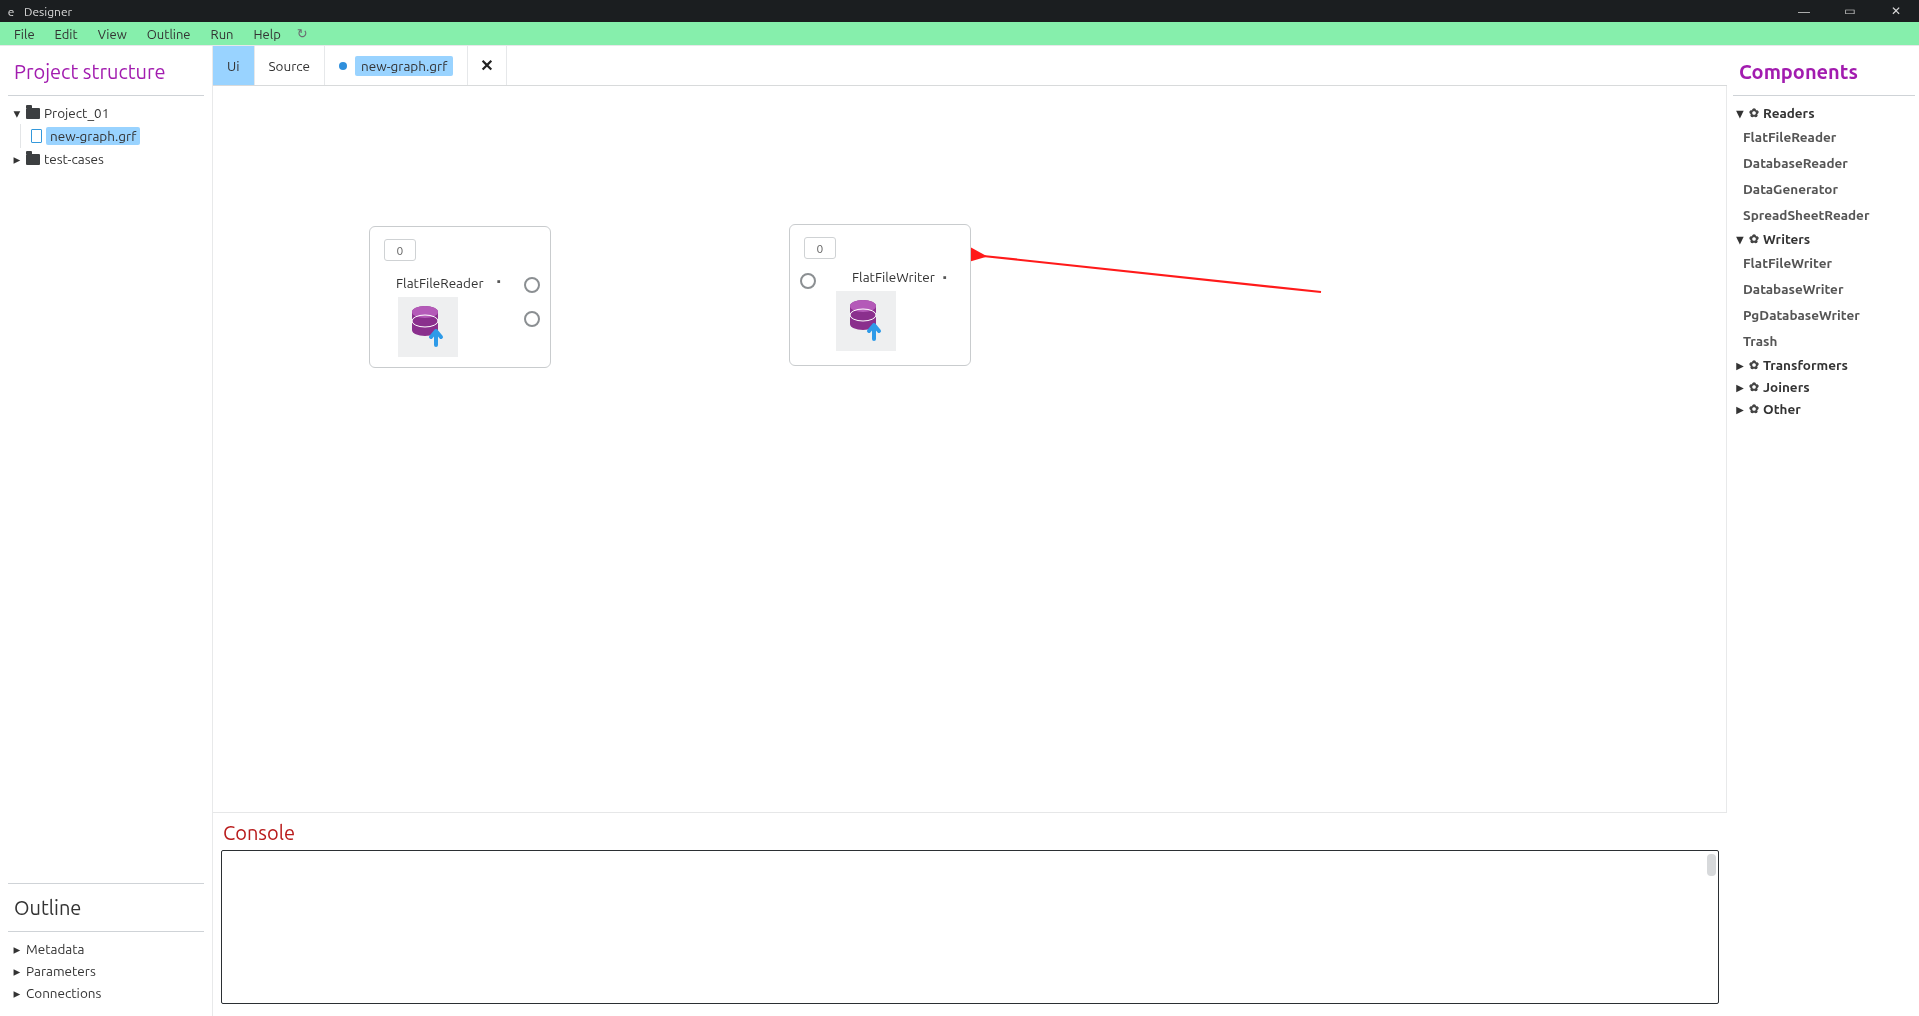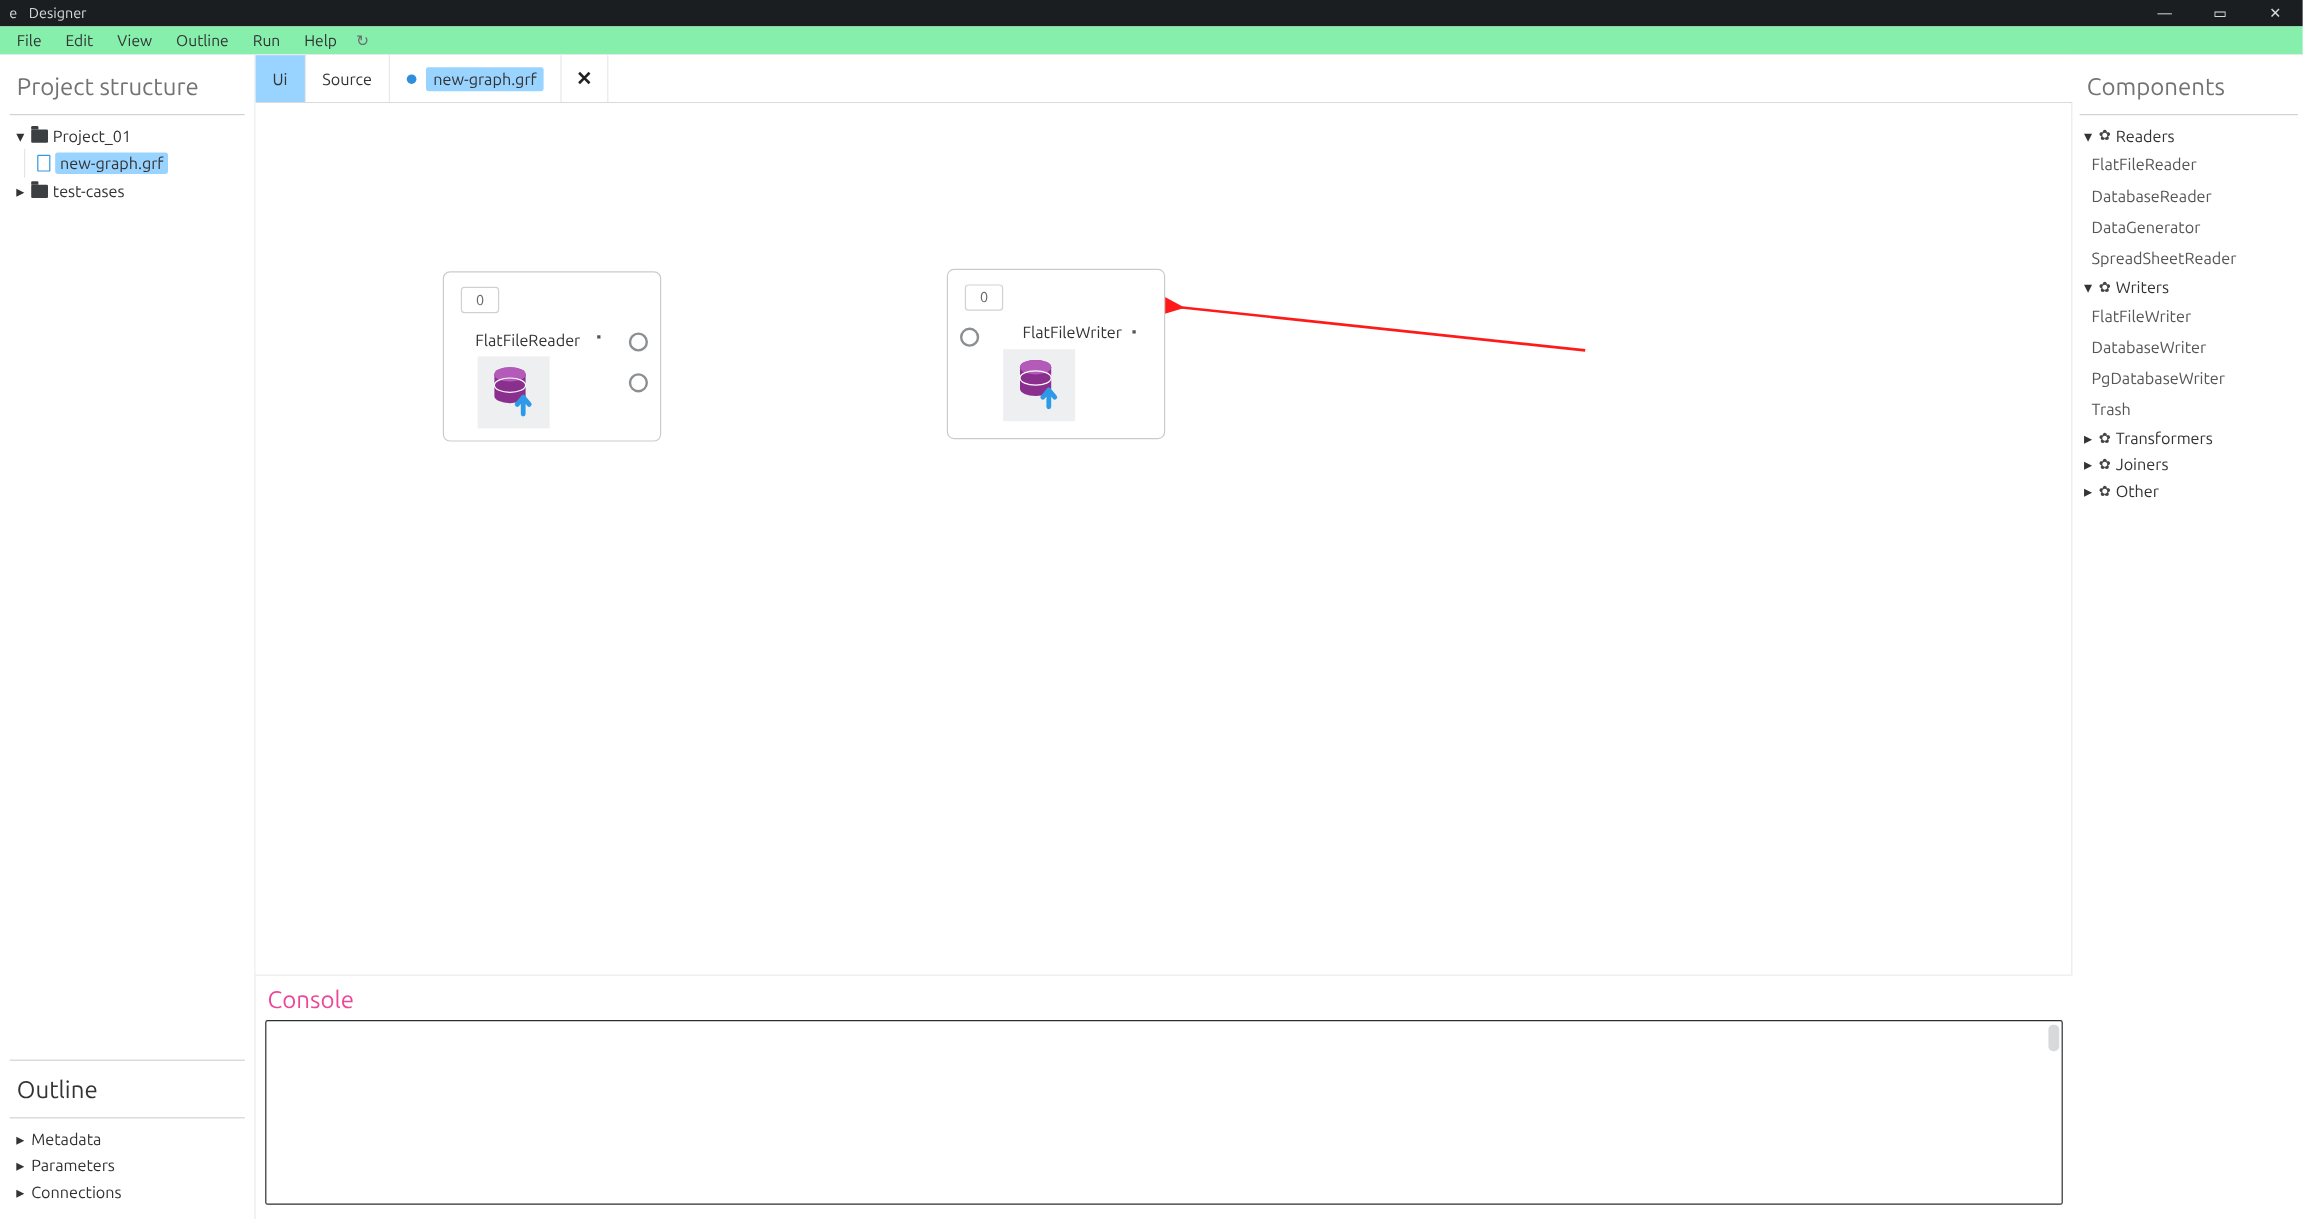--- a/index.html
+++ b/index.html
@@ -11,21 +11,21 @@
 .titlebar .title { flex:1; padding-left:2px; }
 .titlebar .wbtn { width:46px; text-align:center; font-size:12px; }
 
 .menubar { height:24px; background:#86efac; border-bottom:1px solid #e7e8e9; display:flex; align-items:center; padding:0 4px; font-size:13px; color:#333; }
 .menubar .mi { padding:2px 10px; cursor:default; }
 .menubar .refresh { margin-left:6px; color:#6a6d71; font-size:13px; }
 
 
 .workspace { display:flex; height:calc(1016px - 22px - 24px); background:#fff; }
 .leftcol  { width:212px; padding:8px 8px 12px 8px; display:flex; flex-direction:column; }
-.leftcol .panel-title, .rightcol .panel-title { font-size:20px; color:#737373; padding:6px 6px 10px 6px; }
+.leftcol .panel-title, .rightcol .panel-title { font-size:20px; color:#a21caf; padding:6px 6px 10px 6px; }
 .leftcol .hr, .rightcol .hr, .outline-hr { height:1px; background:#cfd3d7; margin:2px 0 6px 0; }
 .tree-item { font-size:13.5px; color:#333; padding:3px 4px; display:flex; align-items:center; gap:4px; cursor:default; }
 .tree-item .caret { width:10px; display:inline-block; text-align:center; color:#333; }
 .tree-item .folder-ico { width:14px; height:11px; background:#3c3f41; display:inline-block; border-radius:1px; position:relative; }
 .tree-item .folder-ico::before { content:""; position:absolute; top:-3px; left:0; width:6px; height:3px; background:#3c3f41; border-radius:1px 1px 0 0; }
 .tree-item .file-ico { width:11px; height:14px; border:1.5px solid #3498db; border-radius:1px; display:inline-block; position:relative; }
 .tree-item.sel .lbl { background:#99d3ff; padding:1px 4px; border-radius:2px; }
 .tree-children { margin-left:12px; border-left:1px solid #e3e5e7; padding-left:6px; }
 .leftcol .spacer { flex:1; }
 .outline-title { font-size:20px; color:#333; padding:6px 6px 10px 6px; }
@@ -34,26 +34,26 @@
 .centercol { flex:1; display:flex; flex-direction:column; border-left:1px solid #e8e9ea; }
 .tabstrip { height:40px; display:flex; align-items:stretch; border-bottom:1px solid #d8dadb; background:#fff; }
 .tabstrip .tab { display:flex; align-items:center; padding:0 14px; font-size:13.5px; color:#333; border-right:1px solid #e6e8ea; cursor:default; }
 .tabstrip .tab.active { background:#99d3ff; }
 .tabstrip .filetab { background:#fff; }
 .tabstrip .filetab .dot { width:8px; height:8px; border-radius:50%; background:#2f8fdc; margin-right:8px; }
 .tabstrip .filetab .name { background:#99d3ff; padding:2px 6px; border-radius:2px; }
 .tabstrip .close { padding:0 12px; display:flex; align-items:center; font-weight:bold; color:#222; border-right:1px solid #e6e8ea; }
 .canvas { flex:1; position:relative; background:#fff; border-right:1px solid #e8e9ea; overflow:hidden; }
 .consolewrap { border-top:1px solid #e6e7e8; padding:8px 8px 12px 8px; }
-.console-title { font-size:20px; color:#ec4899; padding:0 0 6px 2px; }
+.console-title { font-size:20px; color:#b91c1c; padding:0 0 6px 2px; }
 .consolebox { border:1px solid #2b2f33; border-radius:2px; height:154px; position:relative; }
 .consolebox .scrollthumb { position:absolute; right:2px; top:3px; width:9px; height:22px; background:#d7d9db; border-radius:4px; }
 
 
-.rightcol { width:192px; padding:8px 4px 12px 6px; }
+.rightcol { width:192px; padding:8px 4px 12px 6px;font-weight:bold; }
 .cgroup-head { font-size:13.5px; color:#333; padding:3px 2px; display:flex; align-items:center; gap:4px; cursor:default; }
 .cgroup-head .caret { width:10px; display:inline-block; text-align:center; }
 .cgroup-head .gear { font-size:12px; color:#444; }
 .cgroup-items { margin-left:10px; }
 .citem { font-size:13.5px; color:#555; padding:5px 2px 5px 0; cursor:default; }
 
 
 .node { position:absolute; width:182px; height:142px; background:#fff; border:1px solid #c9ccce; border-radius:6px; }
 .node .badge { position:absolute; top:12px; left:14px; width:32px; height:22px; border:1px solid #cfd2d4; border-radius:3px; display:flex; align-items:center; justify-content:center; font-size:12px; color:#666; background:#fff; }
 .node .title { position:absolute; top:48px; left:26px; font-size:13.5px; color:#333; }

